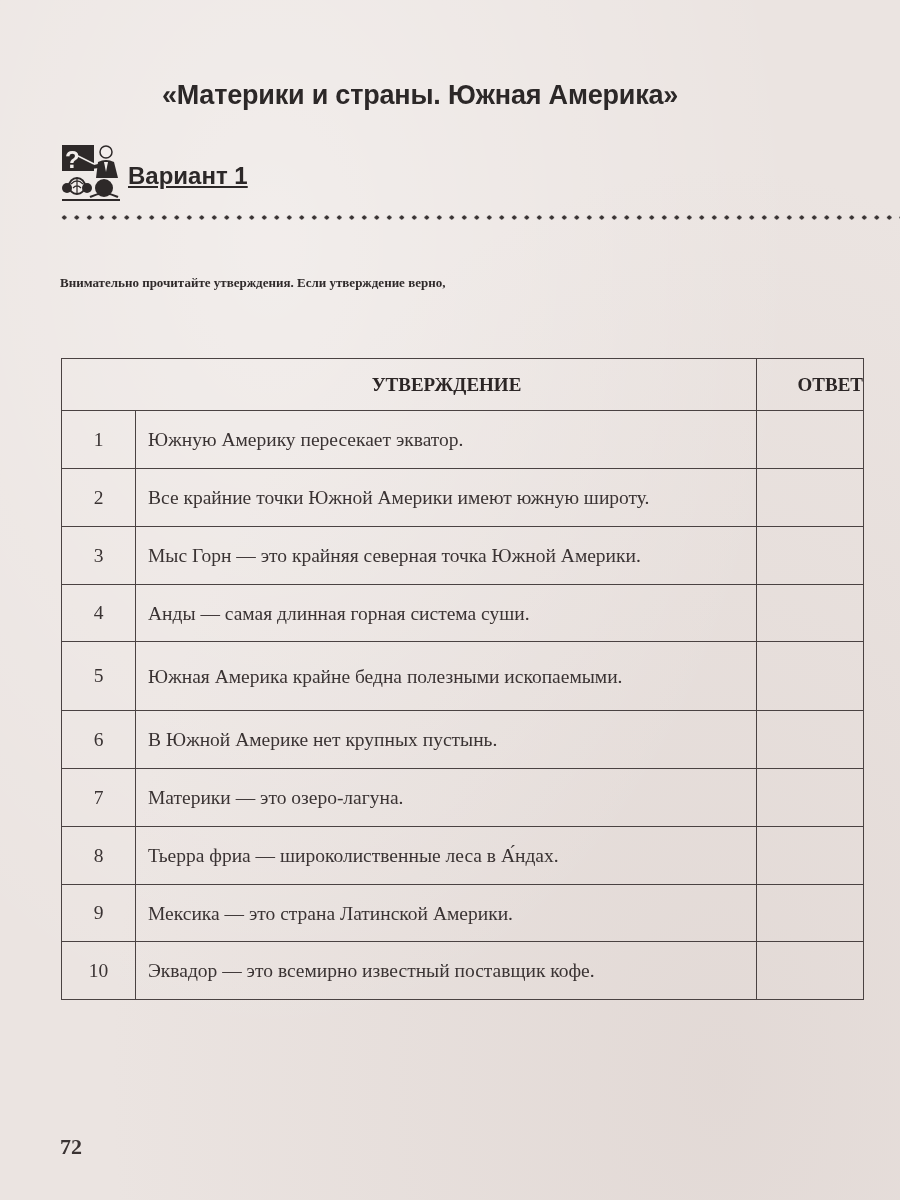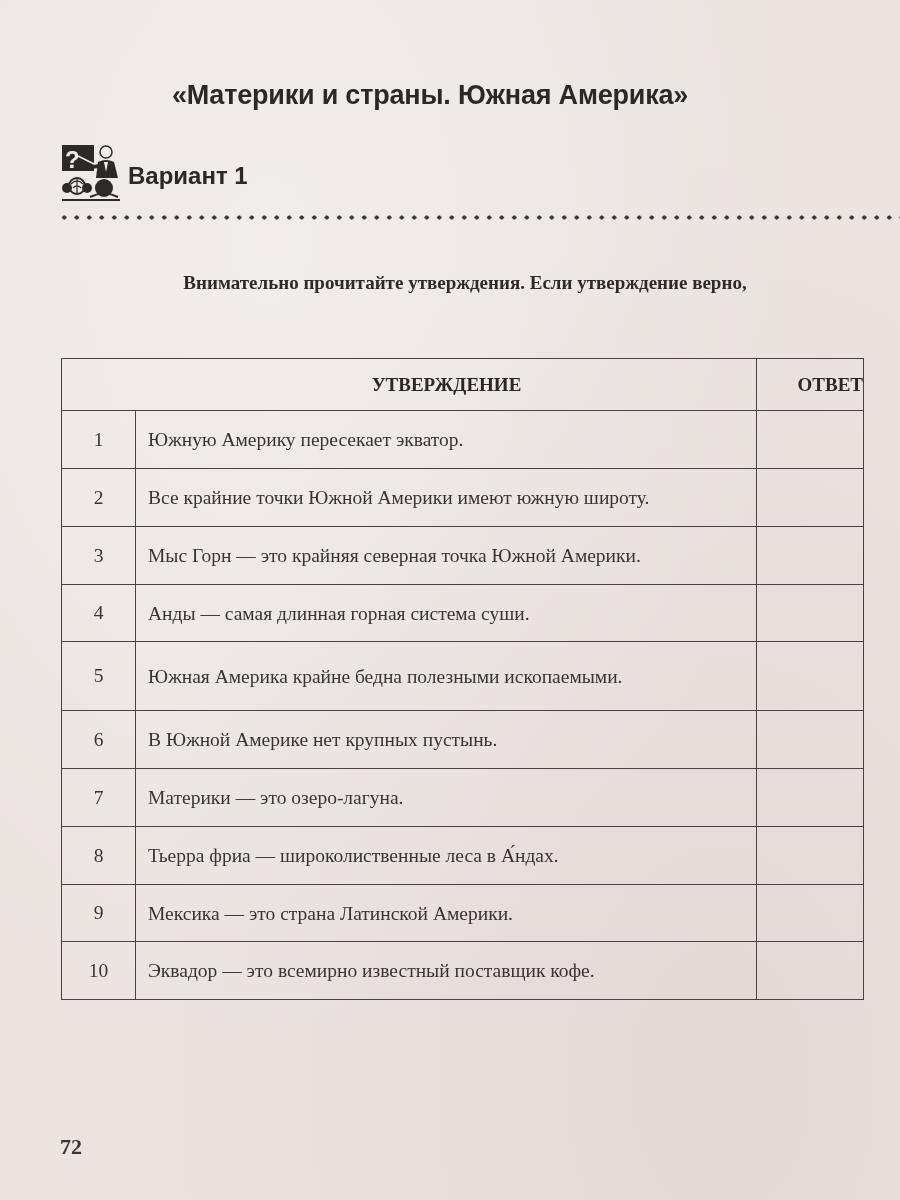--- a/index.html
+++ b/index.html
@@ -13,21 +13,21 @@
       overflow: hidden;
       background: #ebe4e1;
       background-image:
         radial-gradient(ellipse at 30% 20%, rgba(255,255,255,0.35), rgba(255,255,255,0) 60%),
         radial-gradient(ellipse at 80% 90%, rgba(200,185,180,0.25), rgba(200,185,180,0) 60%);
       color: #2f2a2a;
       font-family: "DejaVu Serif", "Liberation Serif", serif;
     }
     .page-title {
       position: absolute;
-      left: 16px;
+      left: 6px;
       width: 808px;
       top: 80px;
       text-align: center;
       font-family: "Liberation Sans", "DejaVu Sans", sans-serif;
       font-weight: bold;
       font-size: 27px;
       letter-spacing: -0.2px;
       color: #2c2828;
       padding-left: 20px;
       box-sizing: border-box;
@@ -44,40 +44,40 @@
       height: 62px;
       display: block;
     }
     .variant-label {
       font-family: "Liberation Sans", "DejaVu Sans", sans-serif;
       font-weight: bold;
       font-size: 24px;
       color: #2c2828;
       margin-left: 6px;
       margin-top: 6px;
+      text-decoration: underline;
     }
     .dotted-rule {
       position: absolute;
       left: 58px;
       top: 215px;
       width: 842px;
       height: 5px;
       background-image: radial-gradient(circle, #3a3434 1.9px, transparent 2.3px);
       background-size: 12.5px 5px;
       background-repeat: repeat-x;
     }
     .instructions {
       position: absolute;
       left: 60px;
       width: 810px;
       top: 268px;
-      text-align: center;
       font-family: "Liberation Serif", "DejaVu Serif", serif;
       font-weight: bold;
-      font-size: 19px;
+      font-size: 13px;
       line-height: 30px;
       color: #2f2a2a;
     }
     .instructions span {
       display: block;
     }
     table.statements {
       position: absolute;
       left: 61px;
       top: 358px;

